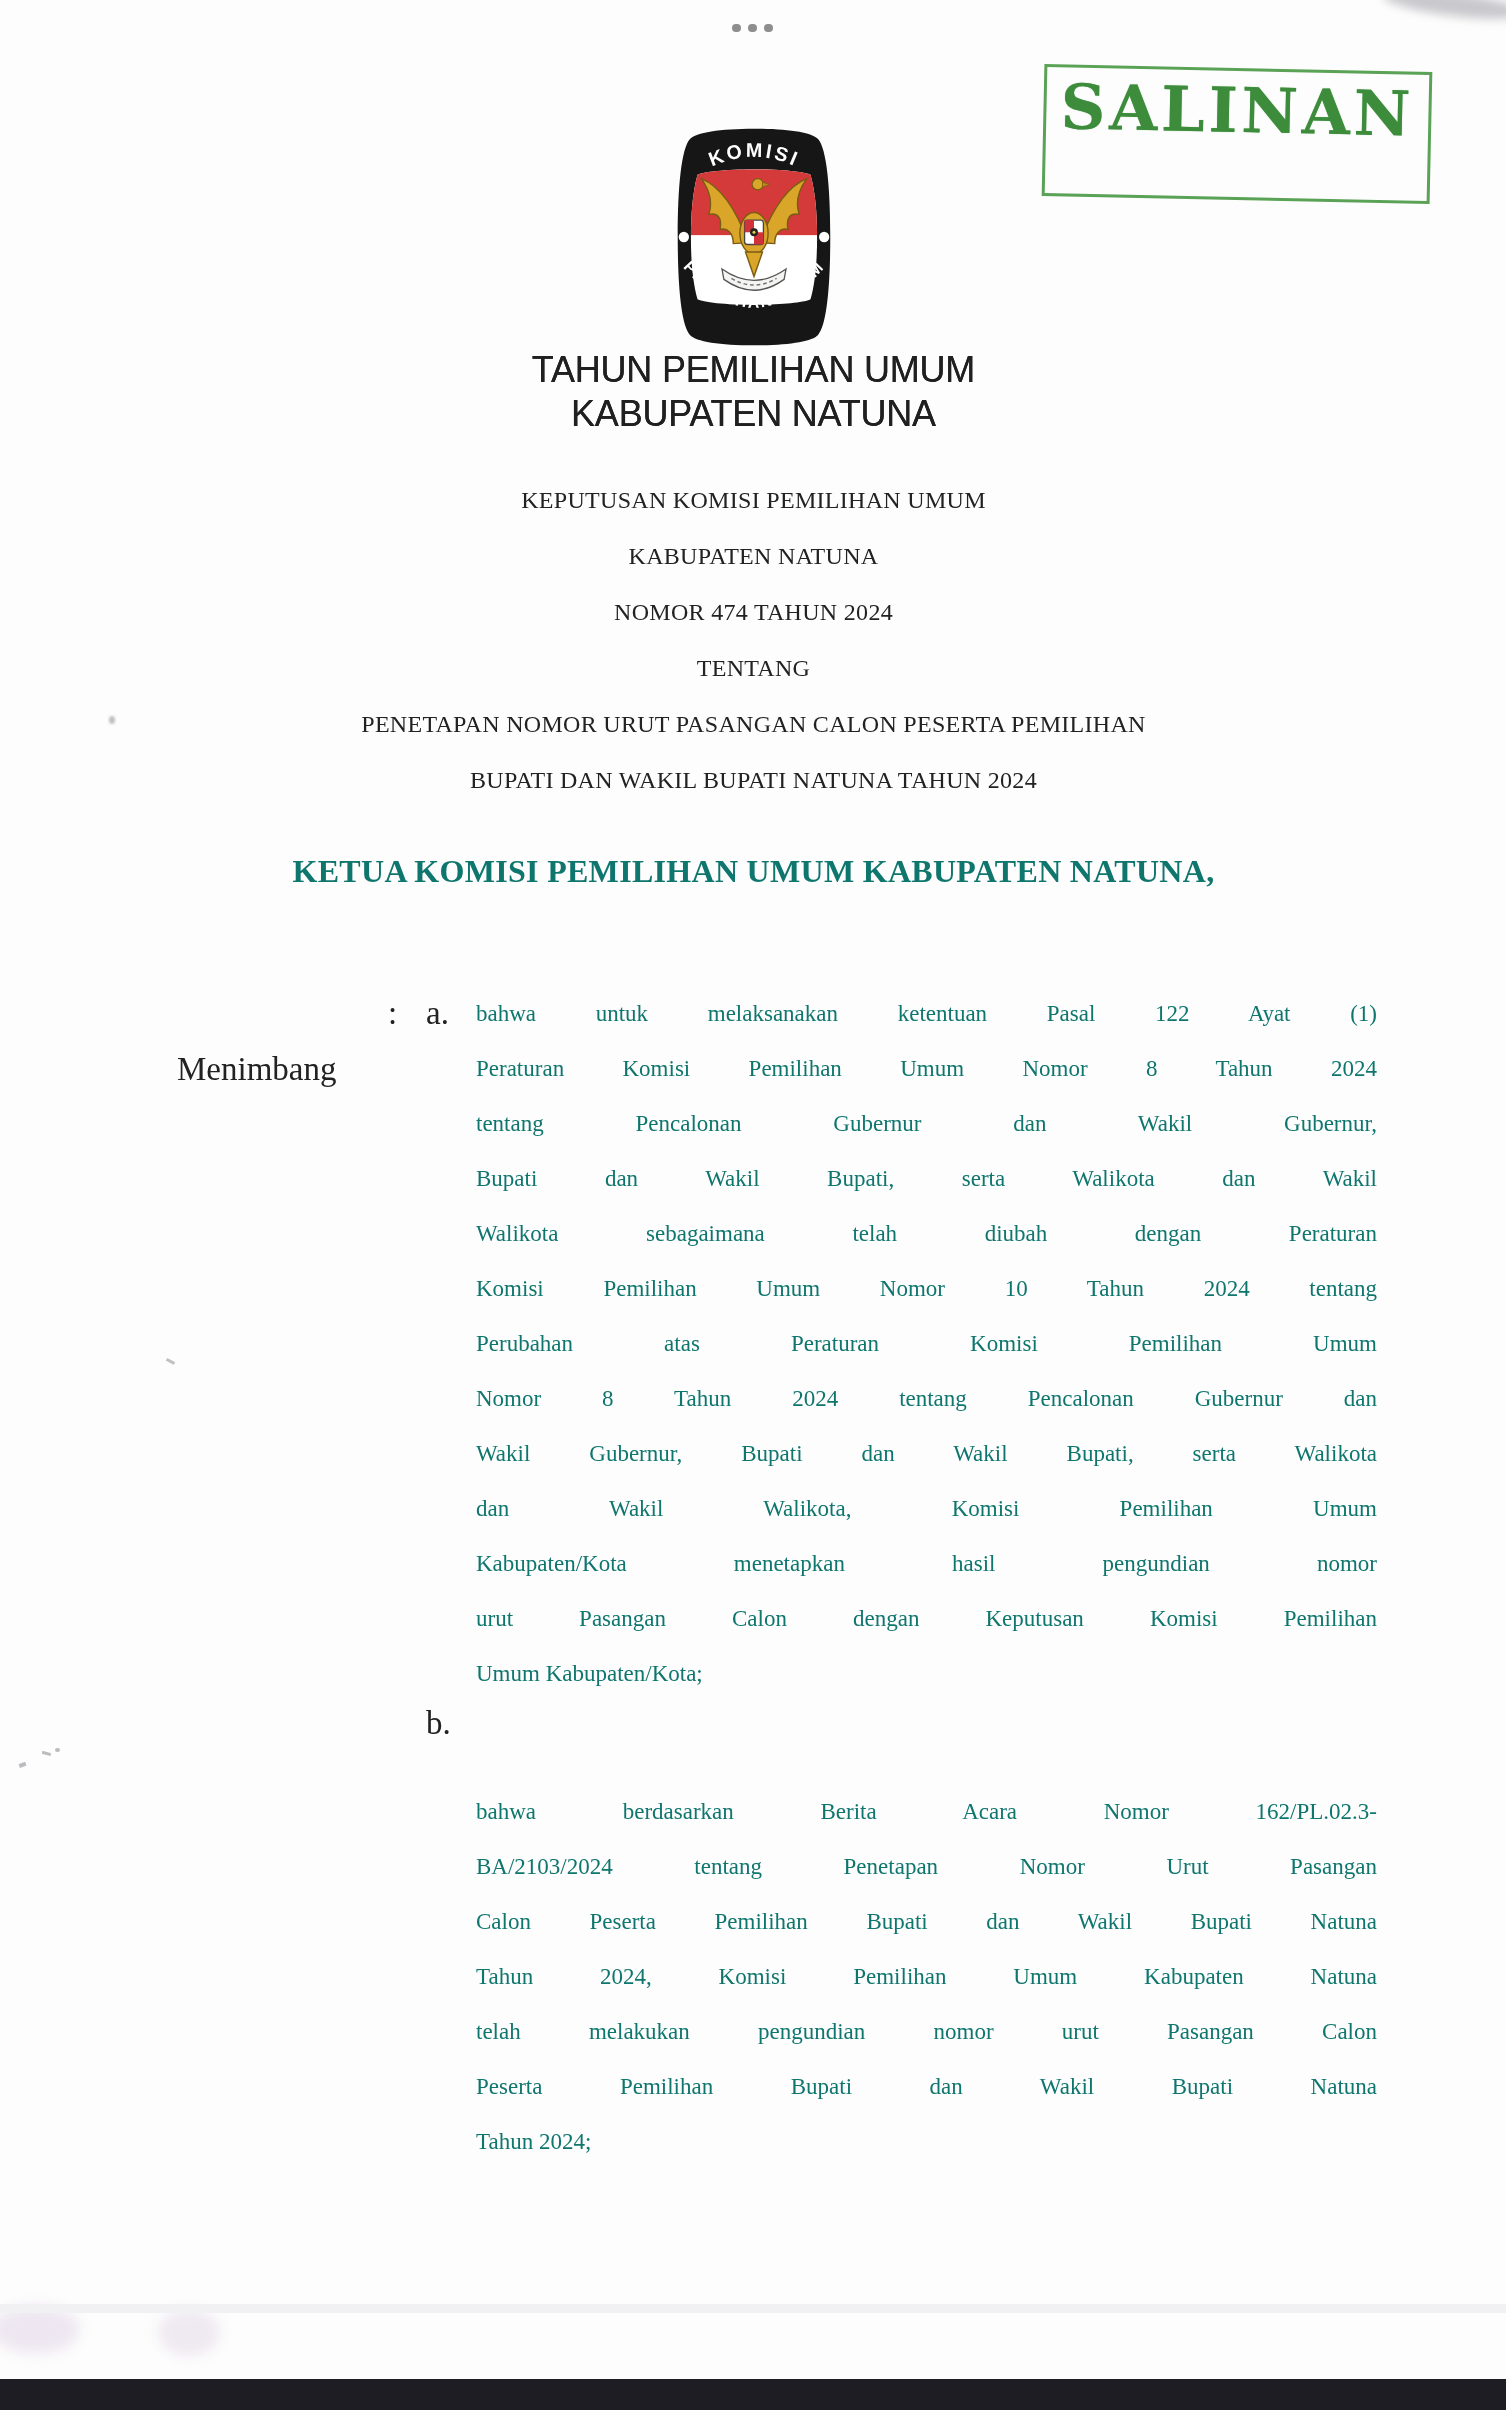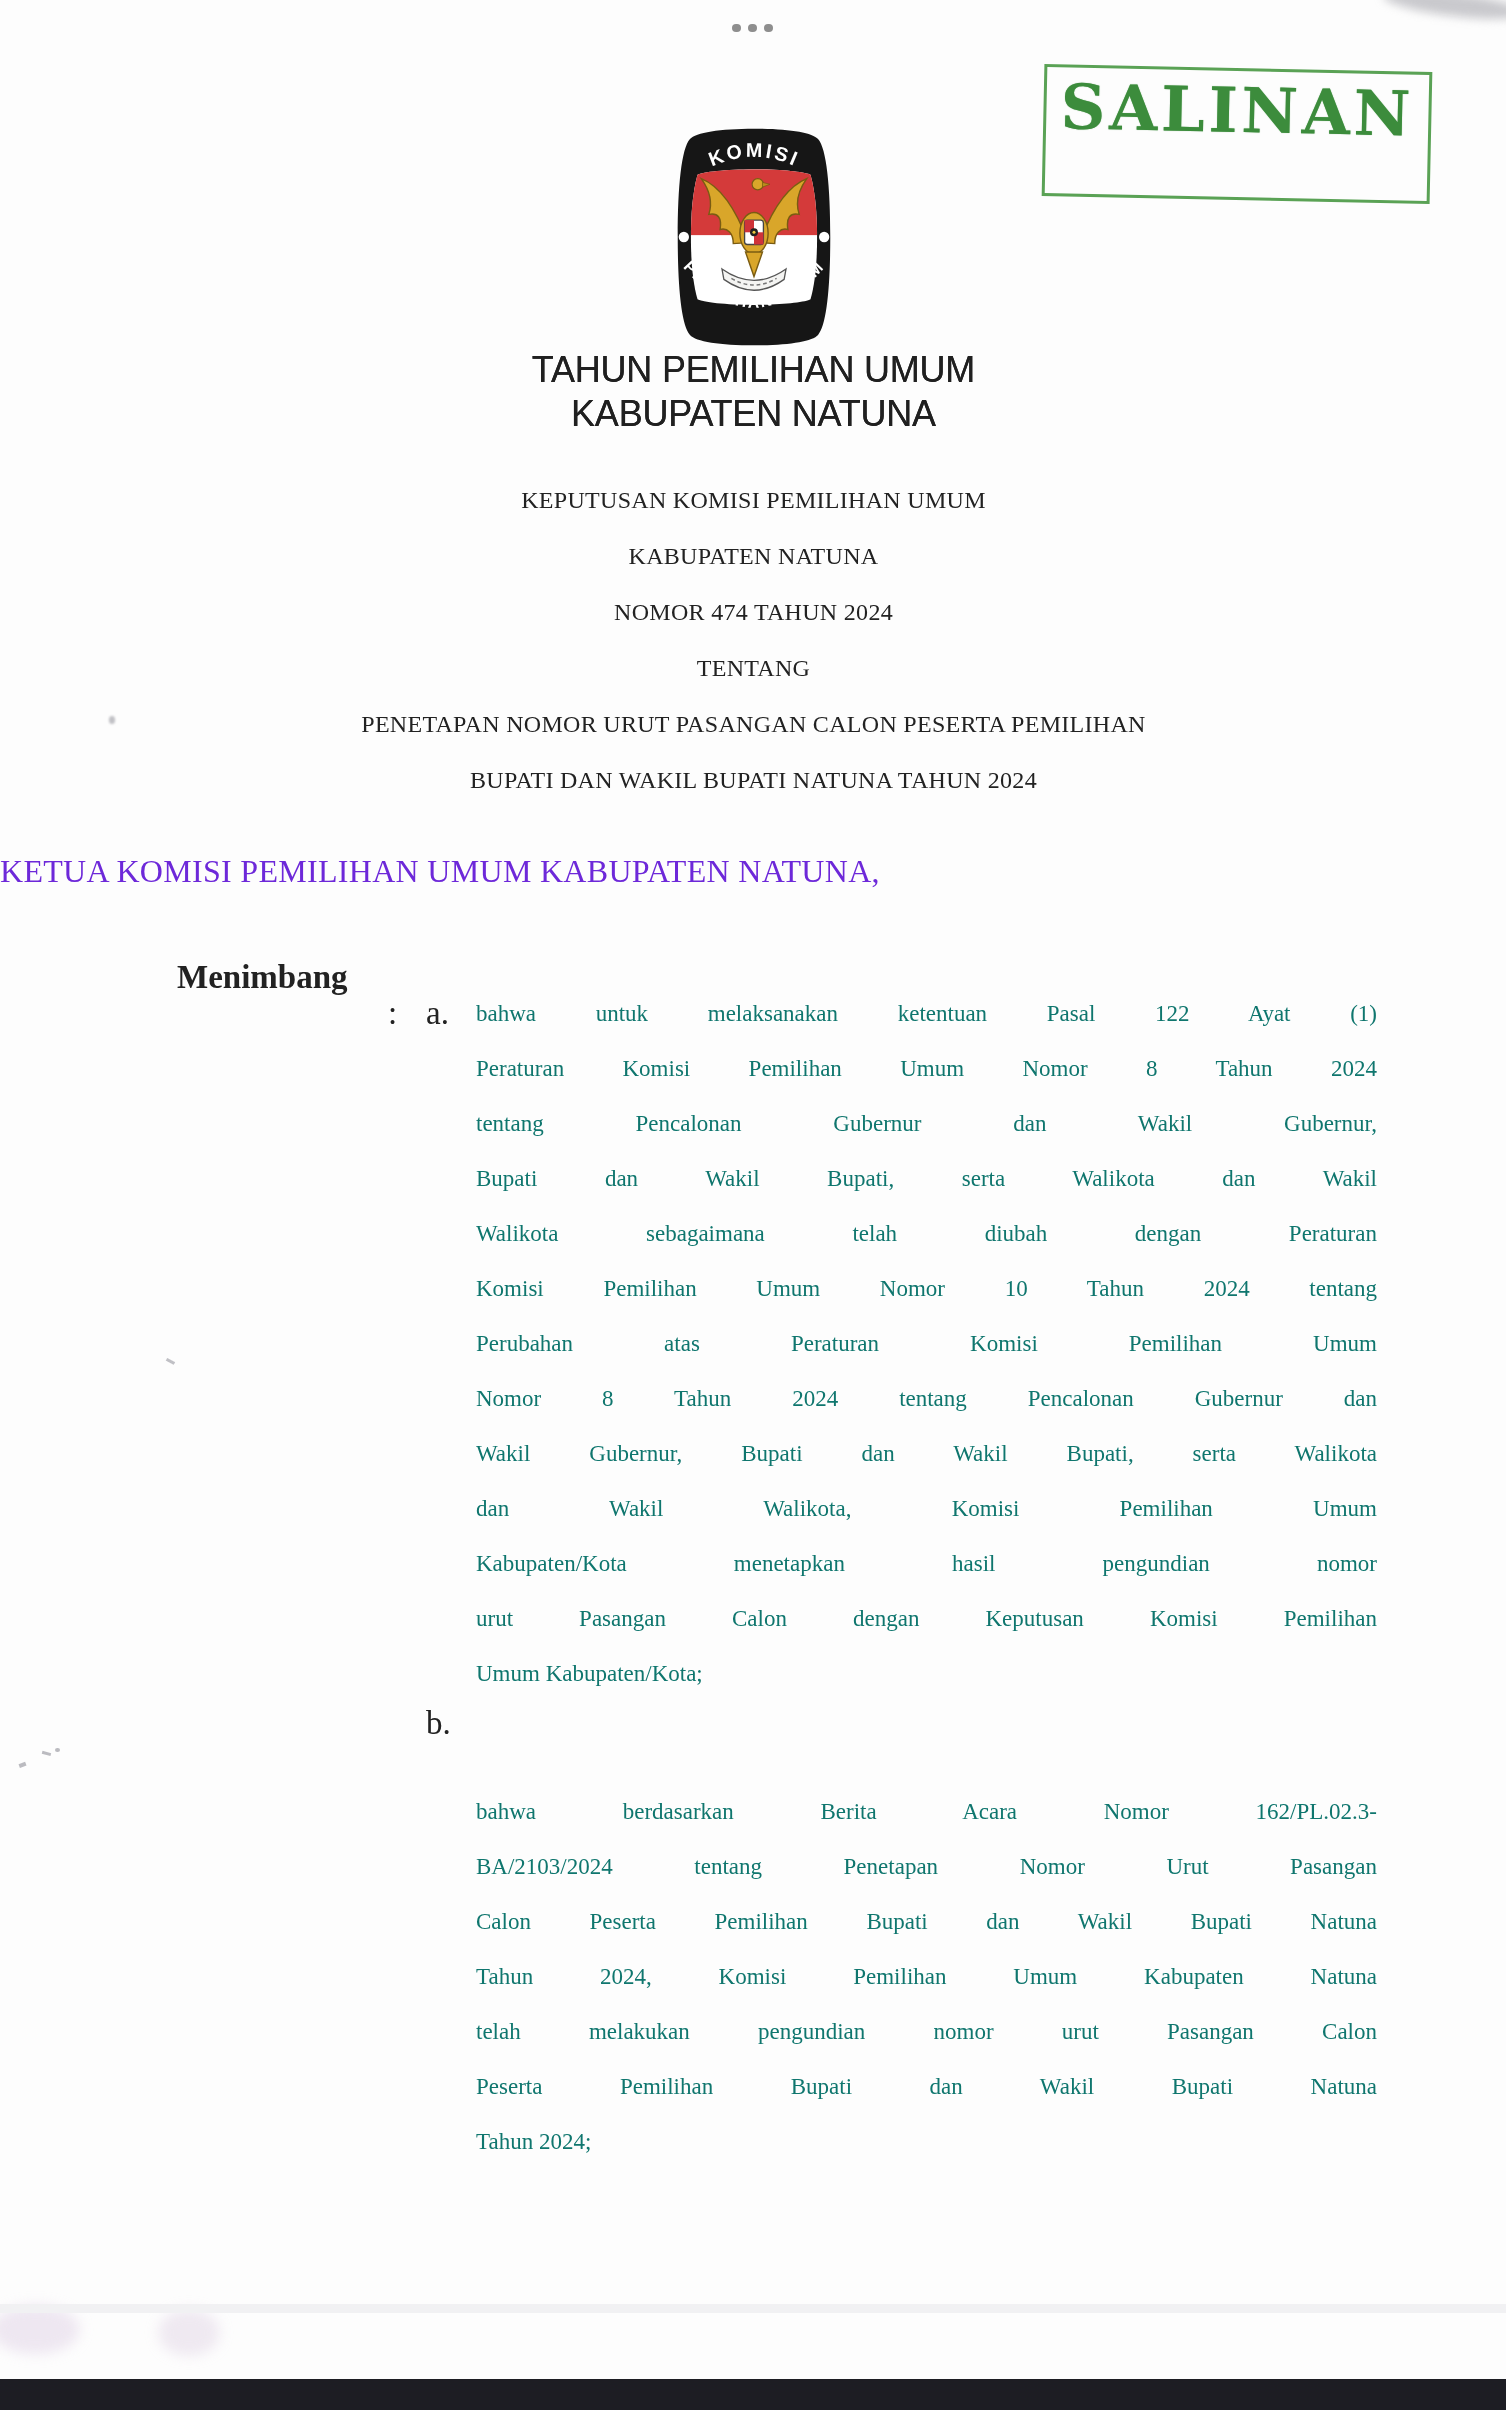--- a/index.html
+++ b/index.html
@@ -30,26 +30,26 @@
     position:absolute;left:0;top:348px;width:1507px;text-align:center;
     font-family:"Liberation Sans",sans-serif;font-size:36px;line-height:44px;
     color:#202020;text-shadow:0 0 0.6px #202020;letter-spacing:-0.2px;
   }
   
   .doc-title{
     position:absolute;left:0;top:472px;width:1507px;text-align:center;
     font-size:24px;line-height:56px;color:#222;letter-spacing:0.3px;
   }
   .salutation{
-    position:absolute;left:0;top:844px;width:1507px;text-align:left;
-    font-size:32px;line-height:55px;color:#6d28d9;letter-spacing:0.3px;
+    position:absolute;left:0;top:844px;width:1507px;text-align:center;
+    font-size:32px;line-height:55px;color:#0f766e;letter-spacing:0.3px;font-weight:bold;
   }
   
   .lbl{position:absolute;font-size:33px;line-height:55px;color:#222;}
-  .menimbang{left:177px;top:950px;font-weight:bold;}
+  .menimbang{left:177px;top:1042px;}
   .colon{left:388px;top:986px;}
   .marker-a{left:426px;top:986px;}
   .marker-b{left:426px;top:1696px;}
   .para{position:absolute;left:476px;width:901px;font-size:23px;color:#0f766e;}
   .para-a{top:986px;}
   .para-b{top:1784px;}
   .bl{height:55px;line-height:55px;text-align:justify;text-align-last:justify;white-space:normal;overflow:hidden;}
   .bl.end{text-align-last:left;}
   
   .band{position:absolute;left:0;top:2304px;width:1507px;height:9.4px;background:#f1f1f3;}

